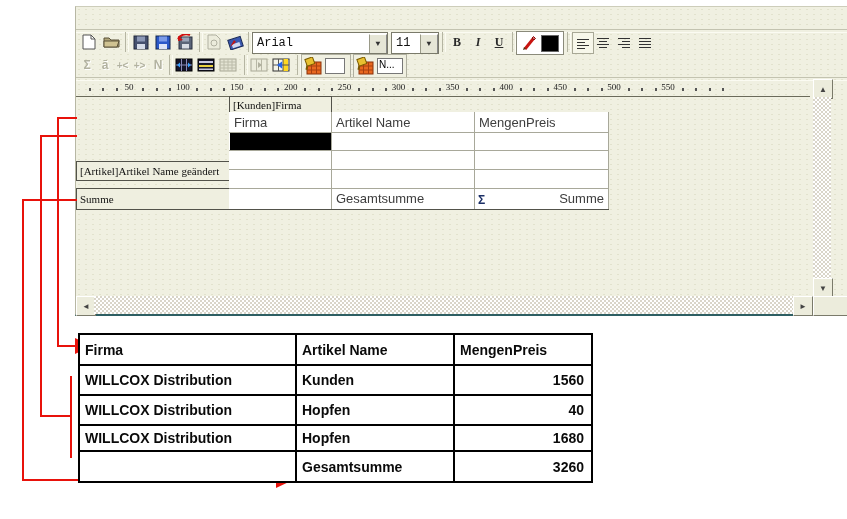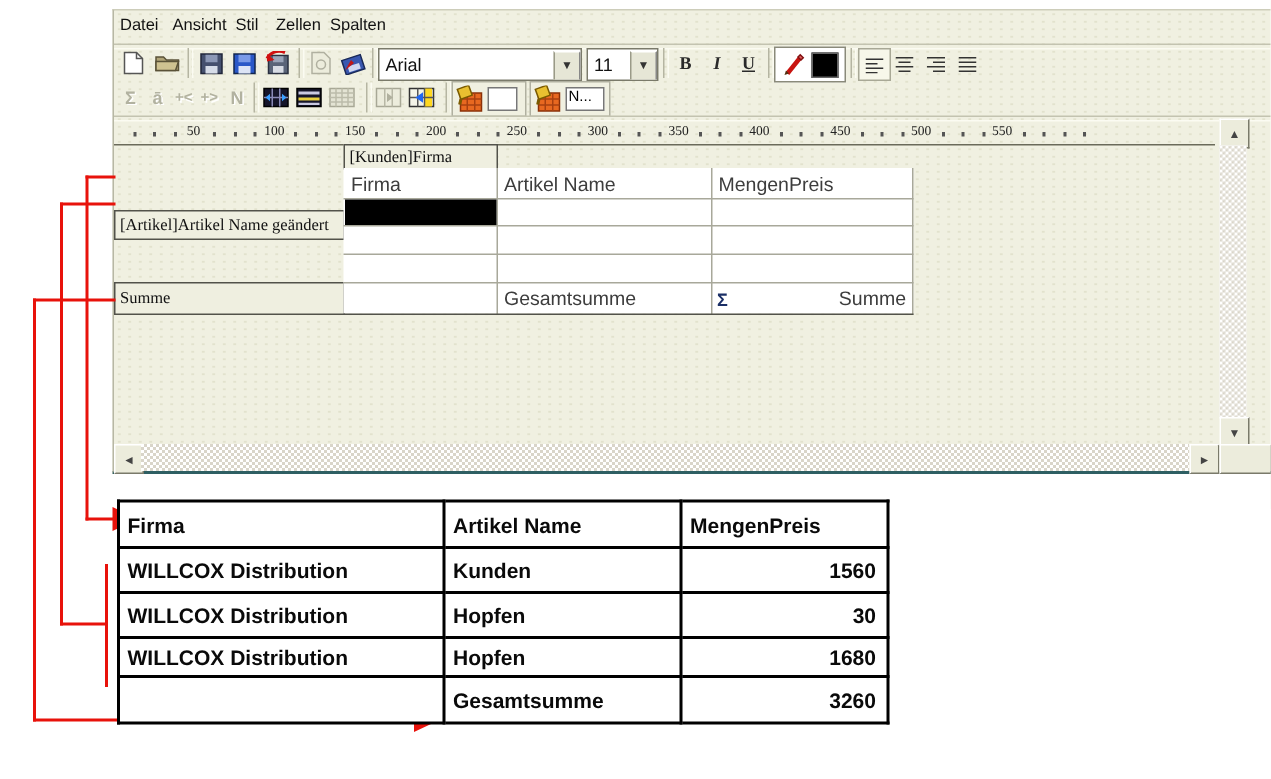--- a/index.html
+++ b/index.html
@@ -15,21 +15,21 @@
   .menubar{position:absolute;left:0;top:2px;width:100%;height:18px;font-size:11px;color:#111;}
   .menuitem{position:absolute;top:2px;cursor:default;}
   .menusep{position:absolute;left:0;top:22px;width:100%;height:2px;
            border-top:1px solid #c3c3b0;border-bottom:1px solid #fbfbf2;}
   
   .tb{position:absolute;width:22px;height:22px;display:flex;align-items:center;justify-content:center;}
   .tbg{font-size:12px;font-weight:bold;color:#2a2a2a;}
   .disabled{color:#b2b2a0;text-shadow:1px 1px 0 #ffffff;}
   .sepv{position:absolute;width:2px;height:20px;border-left:1px solid #b5b5a2;border-right:1px solid #fbfbf2;}
   .combo{position:absolute;height:20px;background:#fff;border:1px solid #7a7a6a;
-         font-size:12px;color:#111;display:flex;align-items:center;}
+         font-size:12px;color:#111;display:flex;align-items:center;font-family:Liberation Mono, monospace;}
   .combo .val{flex:1;padding-left:4px;white-space:nowrap;overflow:hidden;}
   .combo .drop{width:16px;height:18px;background:#e6e6d6;border-left:1px solid #9a9a88;
                display:flex;align-items:center;justify-content:center;font-size:8px;color:#333;
                border-top:1px solid #fff;border-right:1px solid #888;}
   .btnbox{position:absolute;height:22px;background:#fff;border:1px solid #8a8a7a;
           display:flex;align-items:center;}
   .alignbtn{position:absolute;width:20px;height:20px;display:flex;align-items:center;justify-content:center;}
   .alignbtn.active{background:#f7f7ea;border:1px solid #a8a896;}
   
   .ruler{position:absolute;left:0;top:73px;width:734px;height:16px;border-bottom:1px solid #6a6a5a;}
@@ -66,27 +66,20 @@
              border-bottom:8px solid transparent;border-left:17px solid #e8120b;}
   .icon-svg{display:block;}
 </style>
 </head>
 <body>
 
 <div class="page">
 
   <div class="app">
 
-    <div class="menubar">
-      <span class="menuitem" style="left:4px">Datei</span>
-      <span class="menuitem" style="left:39px">Ansicht</span>
-      <span class="menuitem" style="left:81px">Stil</span>
-      <span class="menuitem" style="left:108px">Zellen</span>
-      <span class="menuitem" style="left:144px">Spalten</span>
-    </div>
     <div class="menusep"></div>
 
     <div class="tb" style="left:2px;top:24px">
       <svg class="icon-svg" width="14" height="16">
           <path d="M1 1h8l4 4v10H1z" fill="#fff" stroke="#555"></path>
           <path d="M9 1v4h4" fill="none" stroke="#555"></path>
         </svg>
     </div>
     <div class="tb" style="left:24px;top:24px">
       <svg class="icon-svg" width="17" height="14">
@@ -263,21 +256,21 @@
       <span style="min-width:22px;height:14px;background:#fff;border:1px solid #777;margin-left:3px;font-size:10px;padding:0 1px">N...</span>
     </div>
     <div class="menusep" style="top:70px"></div>
 
     <div class="ruler">
       <span><i class="rdot" style="left: 12.5px;"></i><i class="rdot" style="left: 26px;"></i><i class="rdot" style="left: 39.5px;"></i><b class="rnum" style="left: 53px;">50</b><i class="rdot" style="left: 66.4px;"></i><i class="rdot" style="left: 79.9px;"></i><i class="rdot" style="left: 93.4px;"></i><b class="rnum" style="left: 106.9px;">100</b><i class="rdot" style="left: 120.3px;"></i><i class="rdot" style="left: 133.8px;"></i><i class="rdot" style="left: 147.3px;"></i><b class="rnum" style="left: 160.8px;">150</b><i class="rdot" style="left: 174.2px;"></i><i class="rdot" style="left: 187.7px;"></i><i class="rdot" style="left: 201.2px;"></i><b class="rnum" style="left: 214.7px;">200</b><i class="rdot" style="left: 228.1px;"></i><i class="rdot" style="left: 241.6px;"></i><i class="rdot" style="left: 255.1px;"></i><b class="rnum" style="left: 268.6px;">250</b><i class="rdot" style="left: 282px;"></i><i class="rdot" style="left: 295.5px;"></i><i class="rdot" style="left: 309px;"></i><b class="rnum" style="left: 322.5px;">300</b><i class="rdot" style="left: 335.9px;"></i><i class="rdot" style="left: 349.4px;"></i><i class="rdot" style="left: 362.9px;"></i><b class="rnum" style="left: 376.4px;">350</b><i class="rdot" style="left: 389.8px;"></i><i class="rdot" style="left: 403.3px;"></i><i class="rdot" style="left: 416.8px;"></i><b class="rnum" style="left: 430.3px;">400</b><i class="rdot" style="left: 443.7px;"></i><i class="rdot" style="left: 457.2px;"></i><i class="rdot" style="left: 470.7px;"></i><b class="rnum" style="left: 484.2px;">450</b><i class="rdot" style="left: 497.6px;"></i><i class="rdot" style="left: 511.1px;"></i><i class="rdot" style="left: 524.6px;"></i><b class="rnum" style="left: 538.1px;">500</b><i class="rdot" style="left: 551.5px;"></i><i class="rdot" style="left: 565px;"></i><i class="rdot" style="left: 578.5px;"></i><b class="rnum" style="left: 592px;">550</b><i class="rdot" style="left: 605.5px;"></i><i class="rdot" style="left: 619px;"></i><i class="rdot" style="left: 632.5px;"></i><i class="rdot" style="left: 646px;"></i></span>
     </div>
 
     <div class="capcell" style="left:153px;top:89px;width:103px;height:17px">[Kunden]Firma</div>
 
-    <div class="rowlab" style="left:0;top:133px;width:154px;height:20px">[Artikel]Artikel Name geändert</div>
+    <div class="rowlab" style="left:0;top:154px;width:154px;height:20px">[Artikel]Artikel Name geändert</div>
     <div class="rowlab" style="left:0;top:181px;width:154px;height:22px">Summe</div>
 
     <div class="dataarea"></div>
     <div class="gline-v" style="left:255px;top:105px;height:98px"></div>
     <div class="gline-v" style="left:398px;top:105px;height:98px"></div>
     <div class="gline-v" style="left:532px;top:105px;height:98px"></div>
     <div class="gline-h" style="left:153px;top:125px;width:380px"></div>
     <div class="gline-h" style="left:153px;top:143px;width:380px"></div>
     <div class="gline-h" style="left:153px;top:162px;width:380px"></div>
     <div class="gline-h" style="left:153px;top:181px;width:380px"></div>
@@ -330,21 +323,21 @@
       <td>MengenPreis</td>
     </tr>
     <tr style="height:30px">
       <td>WILLCOX Distribution</td>
       <td>Kunden</td>
       <td class="num">1560</td>
     </tr>
     <tr style="height:30px">
       <td>WILLCOX Distribution</td>
       <td>Hopfen</td>
-      <td class="num">30</td>
+      <td class="num">40</td>
     </tr>
     <tr style="height:26px">
       <td>WILLCOX Distribution</td>
       <td>Hopfen</td>
       <td class="num">1680</td>
     </tr>
     <tr style="height:31px">
       <td></td>
       <td>Gesamtsumme</td>
       <td class="num">3260</td>

